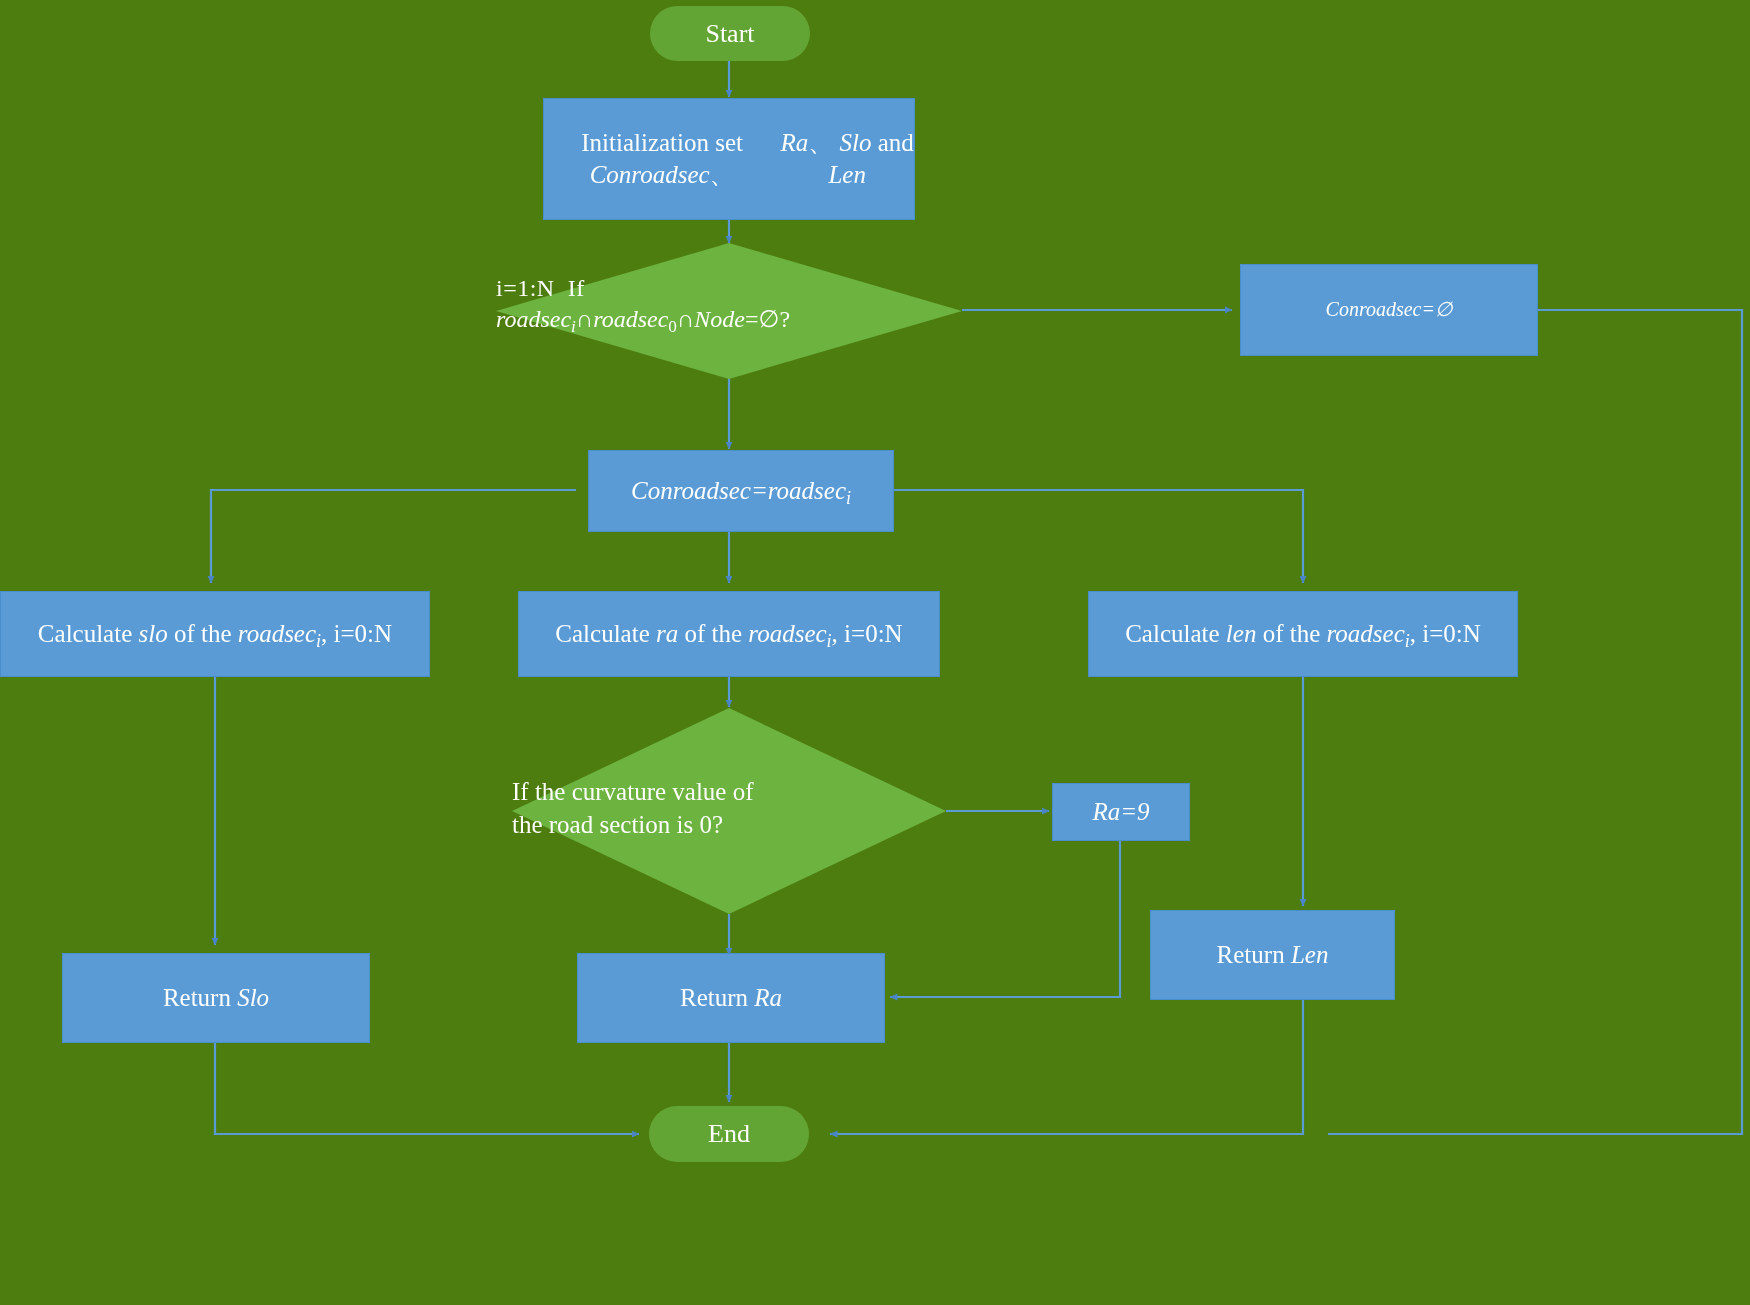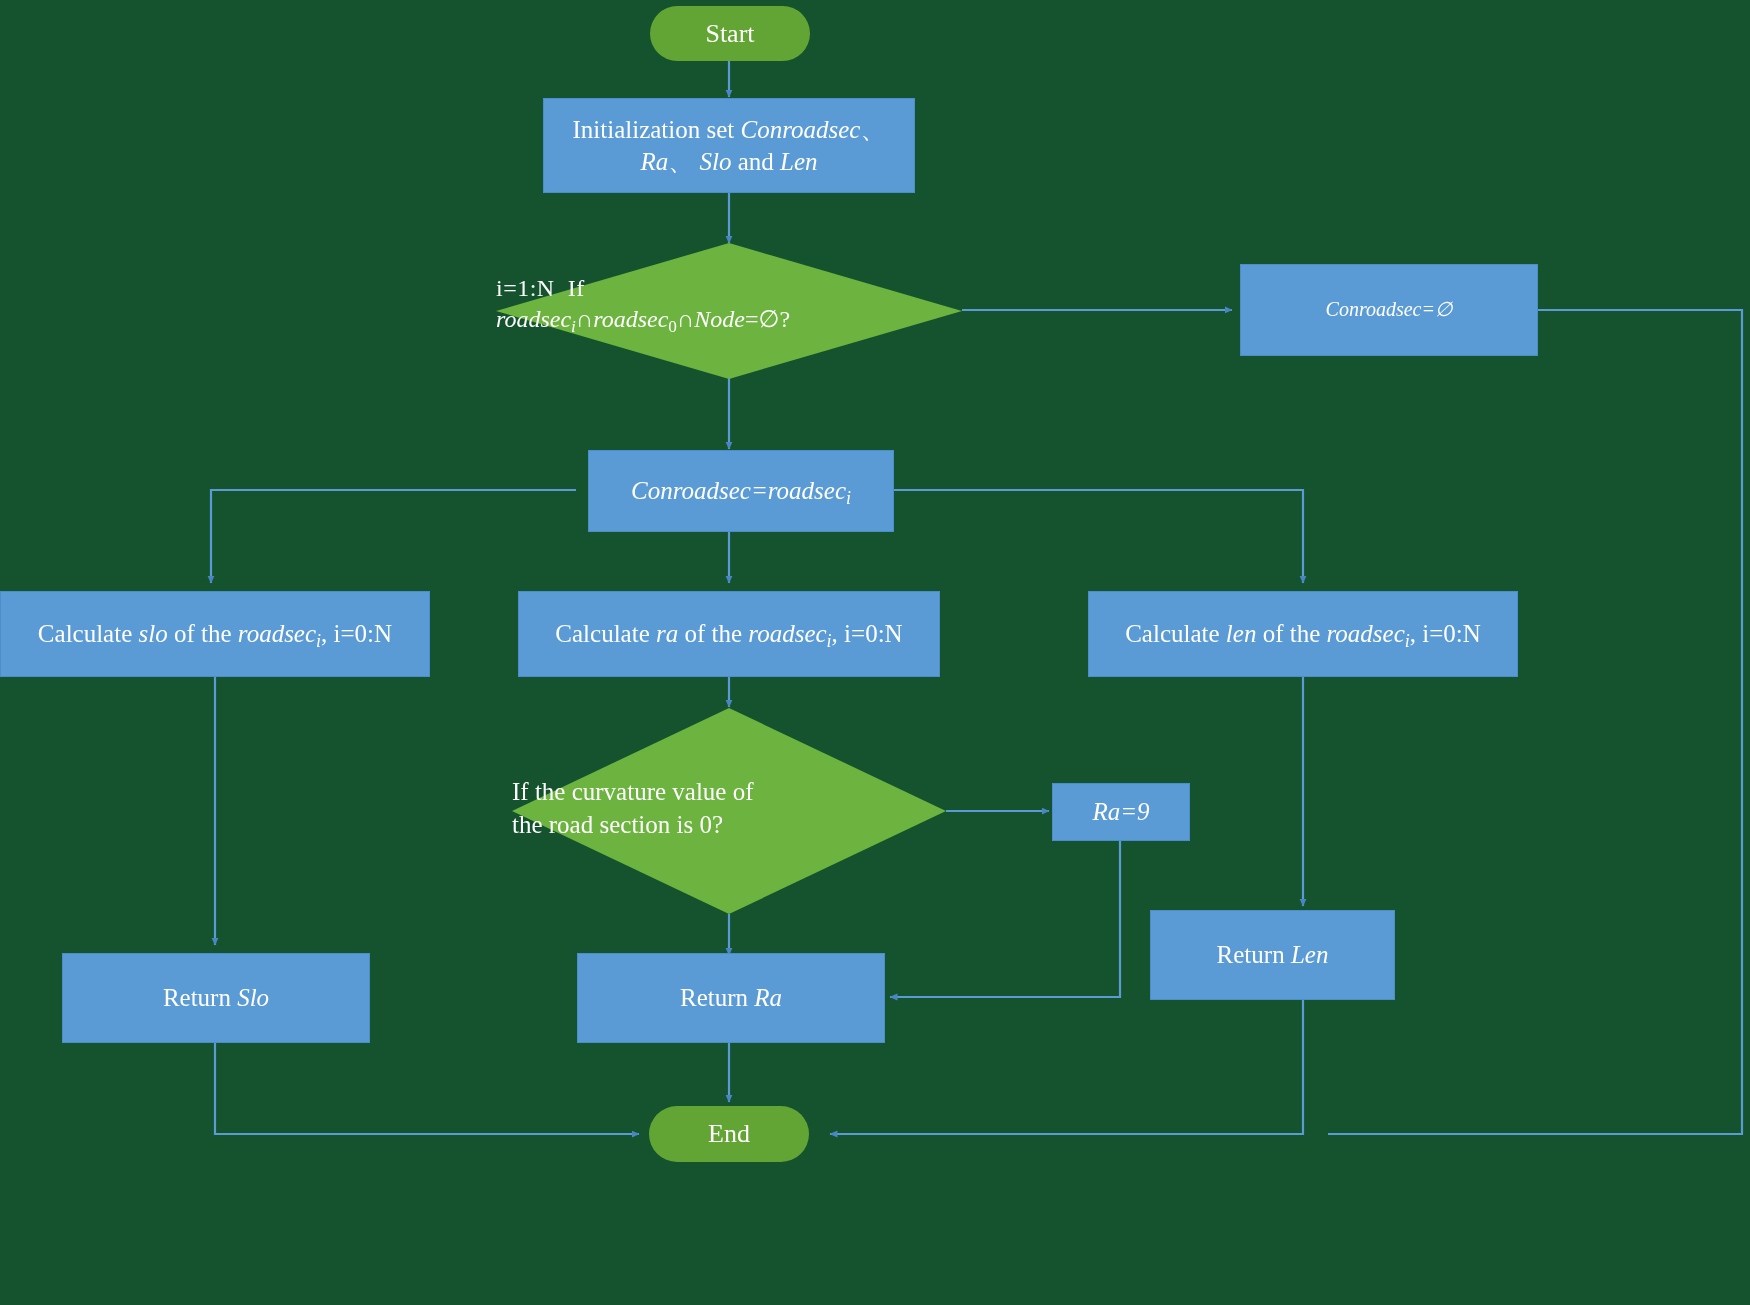--- a/index.html
+++ b/index.html
@@ -4,21 +4,21 @@
 <style>
   html, body {
     margin: 0;
     padding: 0;
     background: #ffffff;
   }
   #canvas {
     position: relative;
     width: 1750px;
     height: 1305px;
-    background: #14532d;
+    background: #4d7c0f;
     font-family: "Liberation Serif", "DejaVu Serif", serif;
     overflow: hidden;
   }
   #edges {
     position: absolute;
     left: 0;
     top: 0;
     width: 1750px;
     height: 1305px;
     pointer-events: none;
@@ -110,21 +110,21 @@
       <path d="M1303,1000 L1303,1134 L830,1134" marker-end="url(#arrow)"></path>
 
       <path d="M1538,310 L1742,310 L1742,1134 L1328,1134"></path>
     </g>
   </svg>
 
   <div class="node term" style="left:650px; top:6px; width:160px; height:55px; font-size:26px;">
     <span>Start</span>
   </div>
 
-  <div class="node proc" style="left:543px; top:98px; width:372px; height:95px; font-size:25px; flex-direction:column;">
+  <div class="node proc" style="left:543px; top:98px; width:372px; height:122px; font-size:25px; flex-direction:row;">
     <span>
       Initialization set <i class="v">Conroadsec</i>、
     </span>
     <span>
       <i class="v">Ra</i>、&nbsp;<i class="v">Slo</i> and <i class="v">Len</i>
     </span>
   </div>
 
   <div class="diamond-wrap" style="left:496px; top:243px; width:466px; height:136px;">
     <div class="diamond-shape"></div>

